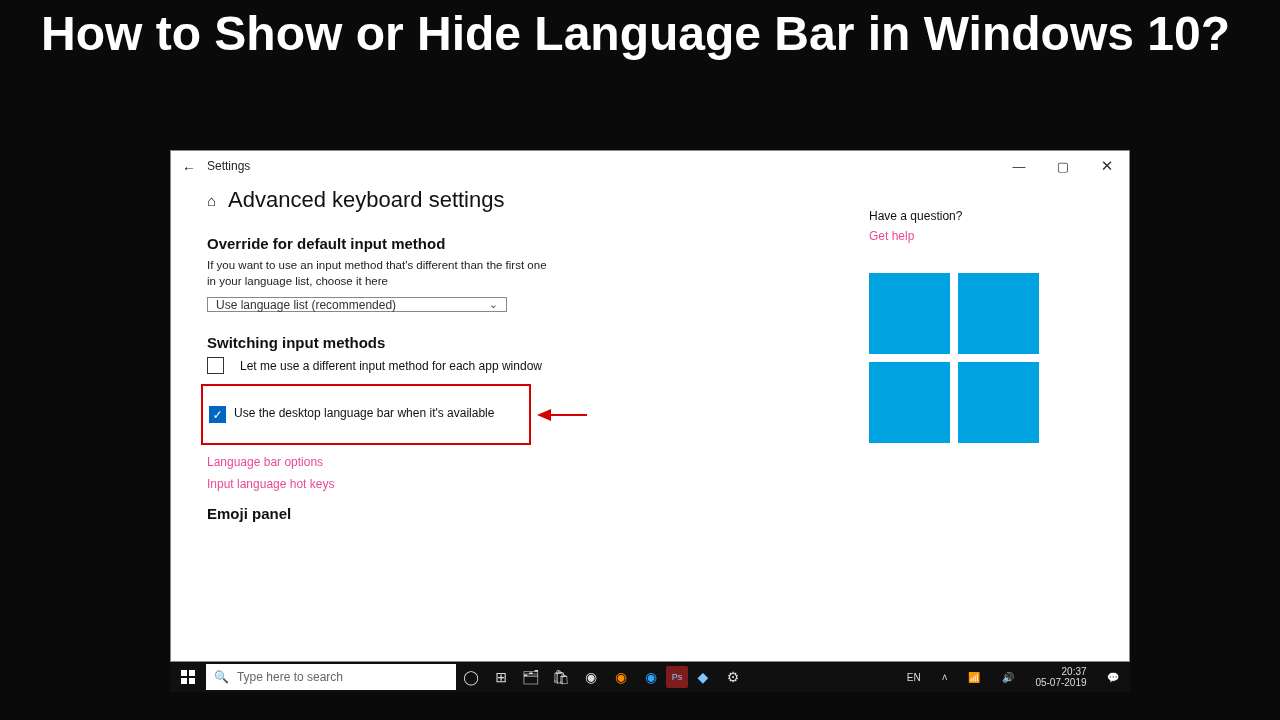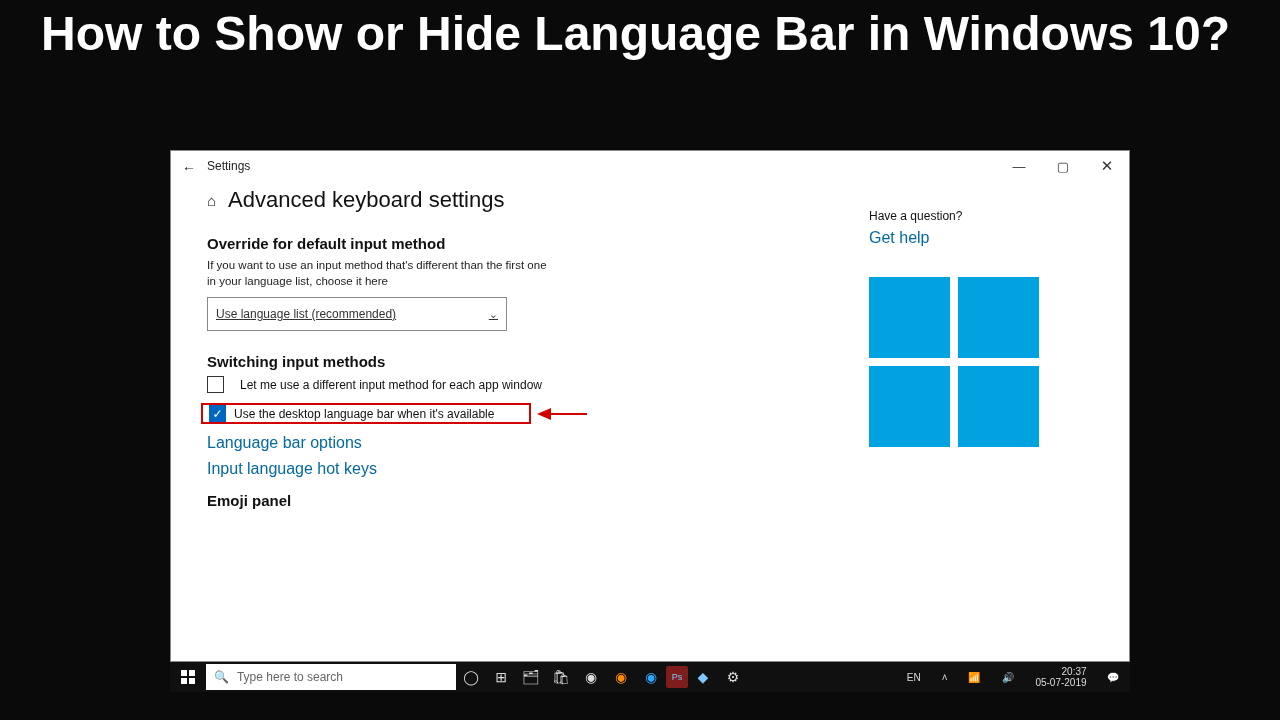--- a/index.html
+++ b/index.html
@@ -53,43 +53,42 @@
   }
 
   .page-heading { display:flex; align-items:center; gap:12px; margin-bottom:14px; }
   .home-ic { font-size:15px; }
   .page-heading h1 { font-size: 22px; font-weight: 400; }
 
   .section-h { font-size: 15px; font-weight:600; margin-top: 22px; margin-bottom: 6px; }
   .desc { font-size: 11.5px; color:#222; max-width: 340px; line-height:1.35; margin-bottom:8px; }
 
   .select {
-    width: 300px; height: 34px;
+    width: 300px; height: 15px;
     border: 1px solid #888;
     display:flex; align-items:center; justify-content:space-between;
     padding: 0 8px; font-size: 12px; color:#333;
     margin-bottom: 18px;
-    text-decoration: underline;
   }
   .chev { font-size:11px; color:#555; }
 
   .cb-row { display:flex; align-items:center; gap:16px; font-size:12px; margin: 6px 0 10px 0; }
   .cb {
     width:17px; height:17px; border:1px solid #333; display:inline-flex; align-items:center; justify-content:center;
     font-size:12px; line-height:1;
   }
   .cb.checked { background:#0067c0; border-color:#0067c0; color:#fff; }
   .cb.checked::after { content:"✓"; font-size:12px; }
-  .link { color:#0369a1; font-size:16px; margin: 4px 0 8px 0; display:block; }
+  .link { color:#ec4899; font-size:12px; margin: 4px 0 8px 0; display:block; }
 
   .highlight {
     border: 2px solid #d40000;
-    padding: 0 6px;
+    padding: 20px 6px;
     width: 330px;
-    display:flex; align-items:center; gap:8px;
+    display:flex; gap:8px;
     font-size:12px;
     margin: 4px 0 10px -6px;
     position: relative;
   }
   .arrow {
     position:absolute; right:-58px; top:50%; transform:translateY(-50%);
   }
 
   
   .winlogo { width:170px; height:170px; display:grid; grid-template-columns:1fr 1fr; grid-template-rows:1fr 1fr; gap:8px; transform: skewX(0deg); margin-top:30px; }

